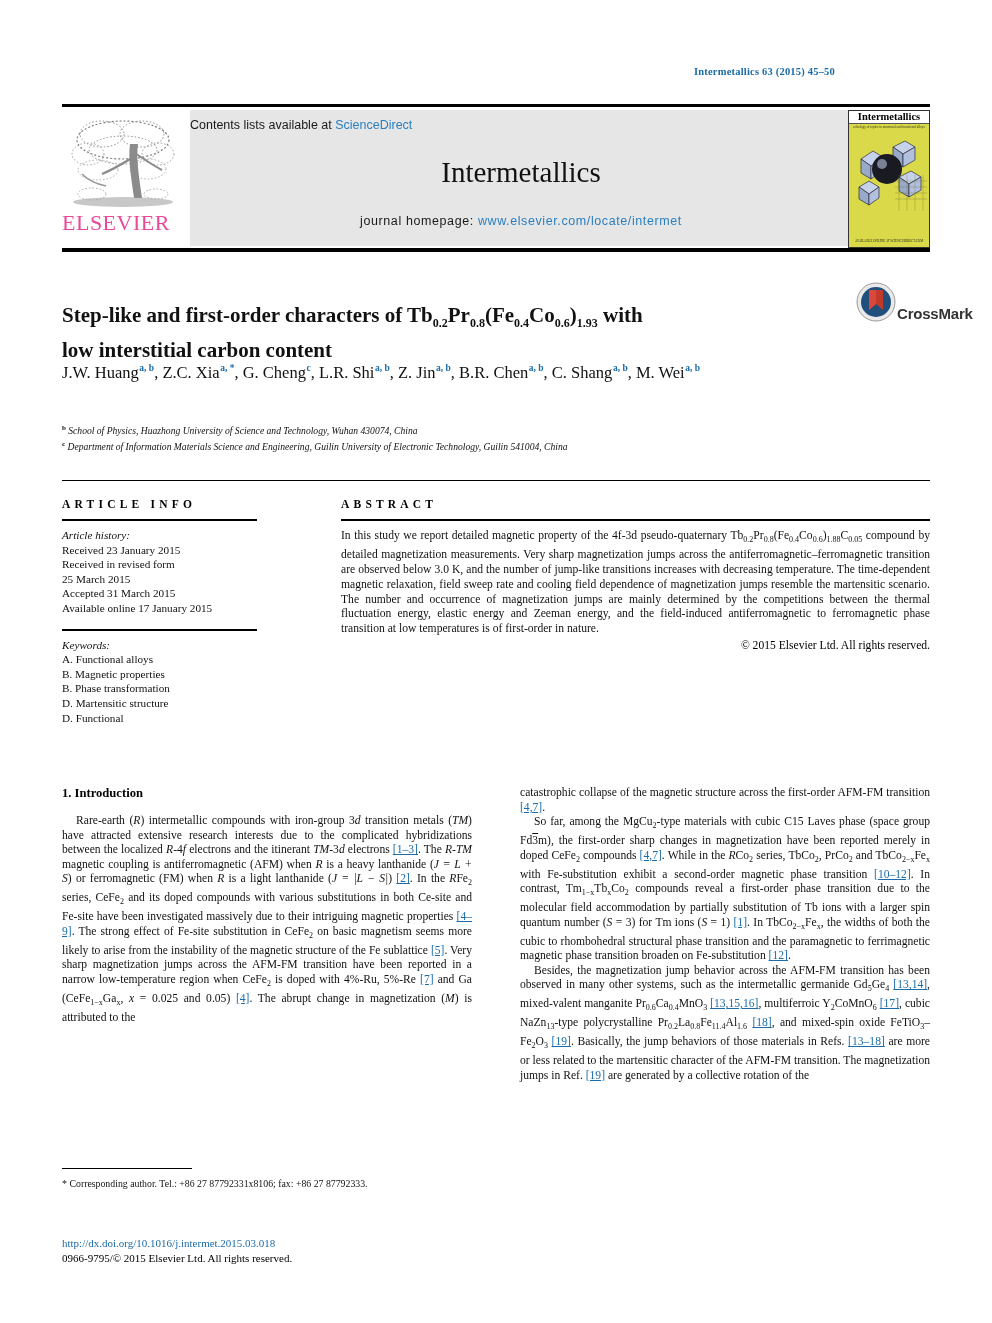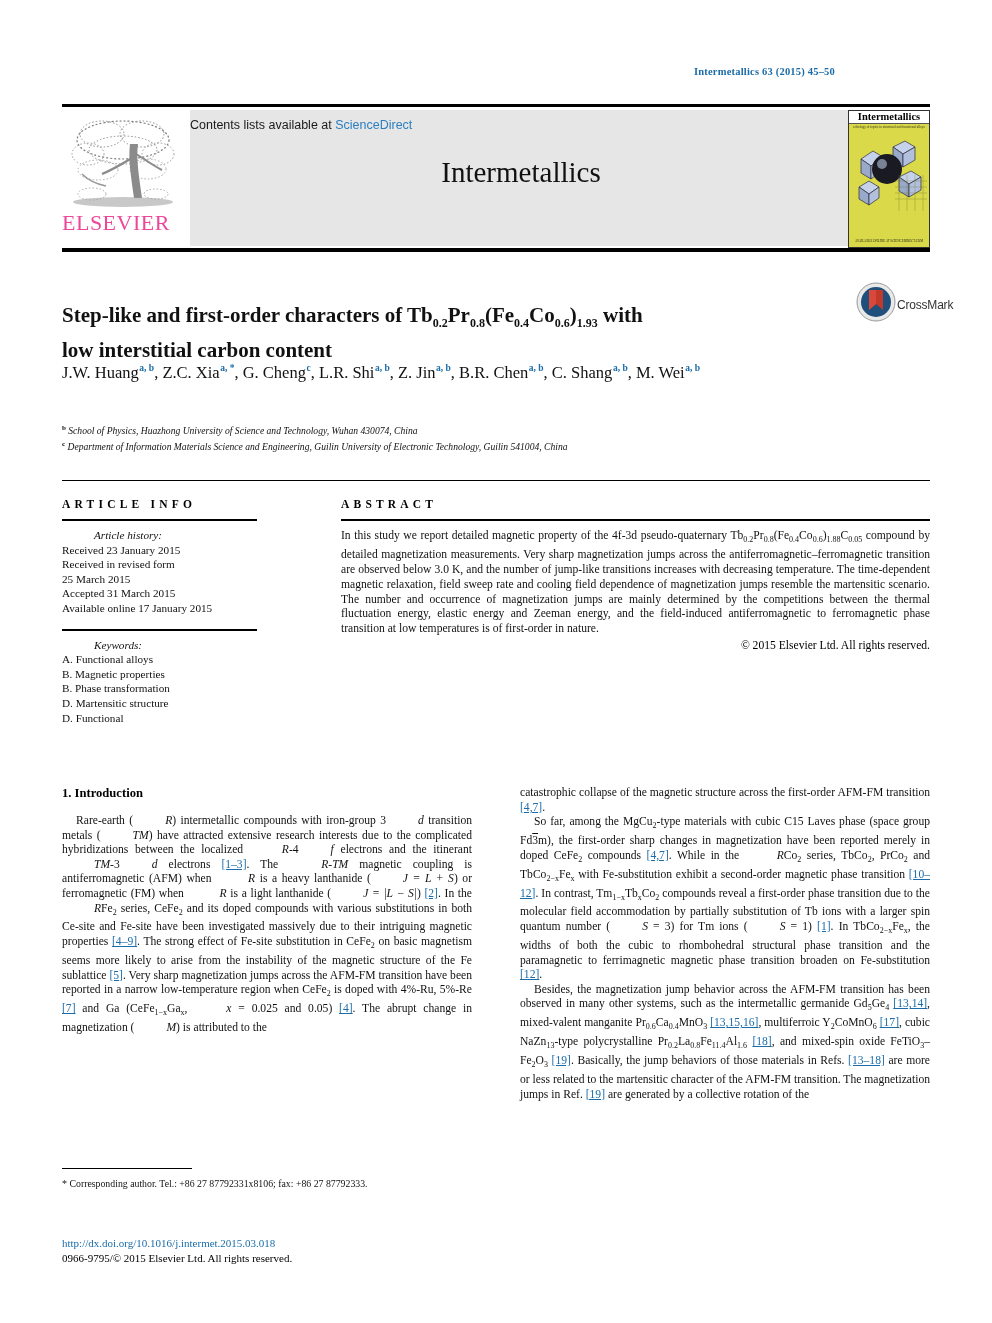--- a/index.html
+++ b/index.html
@@ -189,24 +189,24 @@
     width: 78px;
     height: 42px;
   }
   .crossmark-circle {
     position: absolute;
     left: 0; top: 0;
     width: 40px; height: 40px;
   }
   .crossmark-label {
     position: absolute;
-    left: 41px; top: 16px;
+    left: 41px; top: 23px;
     font-family: "Liberation Sans", sans-serif;
-    font-size: 12px;
-    font-weight: normal;
+    font-size: 15px;
+    font-weight: bold;
     color: #333;
     letter-spacing: -.2px;
   }
 
   
   .authors {
     position: absolute;
     left: 62px;
     top: 358px;
     width: 800px;
@@ -326,21 +326,21 @@
     line-height: 14.6px;
     text-align: justify;
     text-indent: 14px;
     margin: 0 0 0 0;
     color: #111;
     hyphens: auto;
   }
   .para.noindent { text-indent: 0; }
   .para sub { font-size: 8px; }
   .ref { color: #1b6ca8; }
-  .it { font-style: italic; margin-left: 32px; }
+  .it { font-style: italic; }
   .ovl { text-decoration: overline; }
 
   
   .footnote {
     position: absolute;
     left: 62px;
     top: 1168px;
     width: 410px;
   }
   .foot-rule {
@@ -411,20 +411,23 @@
         </g>
       </svg>
       <div class="elsevier-word">ELSEVIER</div>
     </div>
 
     <div class="mast-center">
       <div class="contents-line">
         <span>Contents lists available at </span><a href="#">ScienceDirect</a>
       </div>
       <div class="journal-name">Intermetallics</div>
+      <div class="homepage-line">
+        <span>journal homepage: </span><a href="#">www.elsevier.com/locate/intermet</a>
+      </div>
     </div>
 
     <div class="cover-box">
       <div class="cover-title">Intermetallics</div>
       <div class="cover-sub">a thology of topics in structural and functional alloys</div>
       <svg class="cover-art" viewBox="0 0 80 82">
         <rect x="0" y="0" width="80" height="82" fill="#d9d94a"></rect>
         <g stroke="#2a2a40" stroke-width="0.7">
           <polygon points="12,28 24,20 34,26 22,35" fill="#c6d2ea"></polygon>
           <polygon points="12,28 22,35 22,48 12,42" fill="#98a9c9"></polygon>

